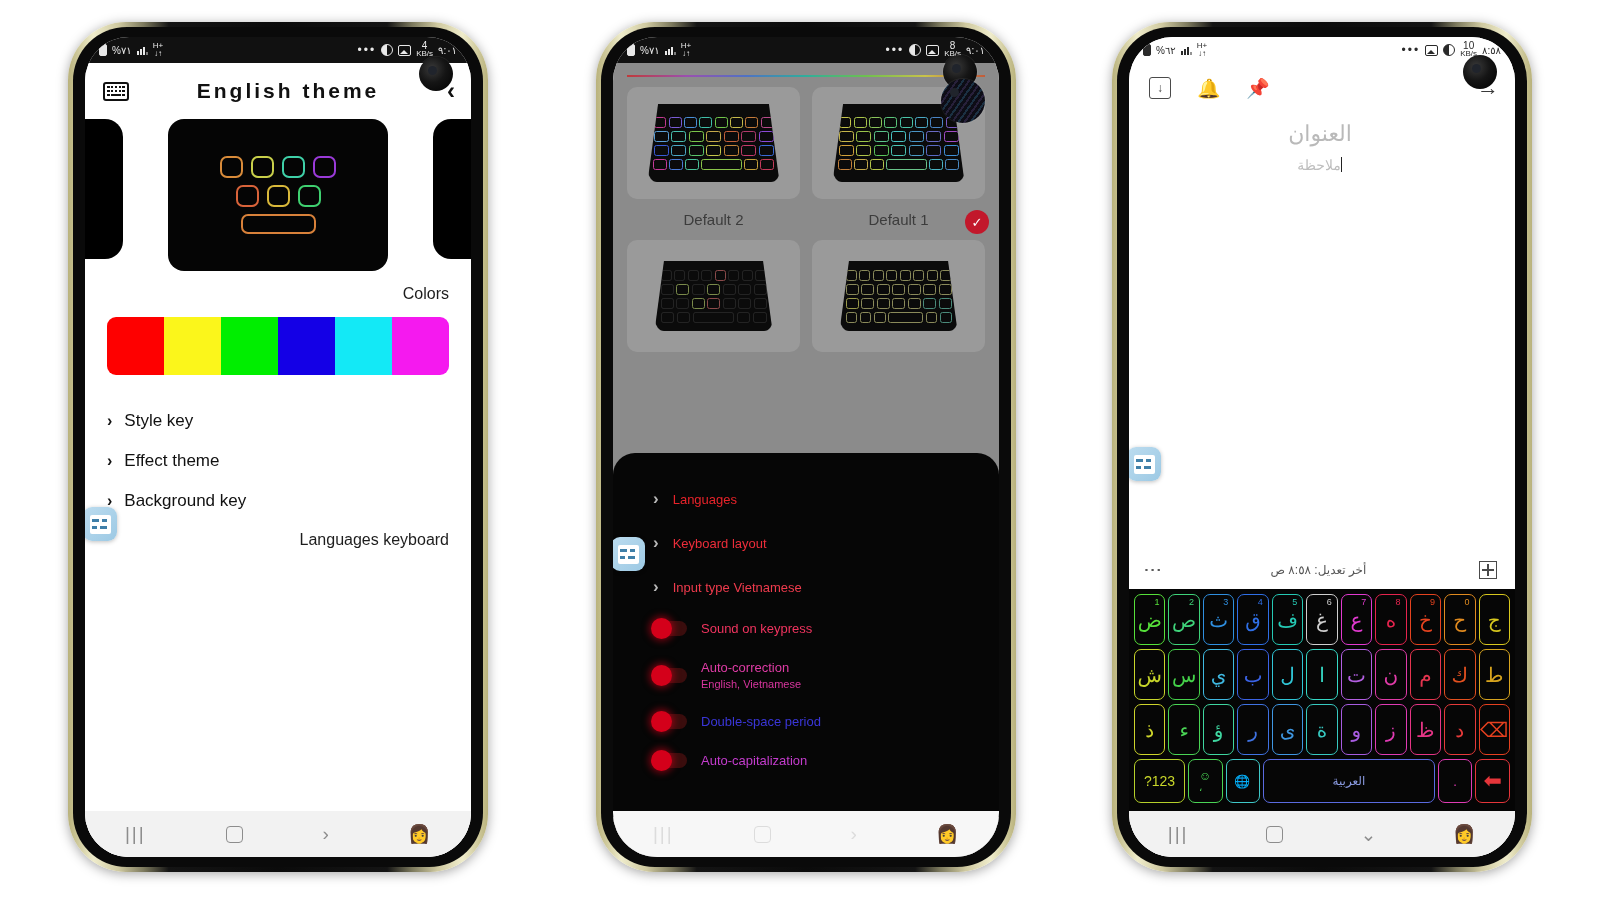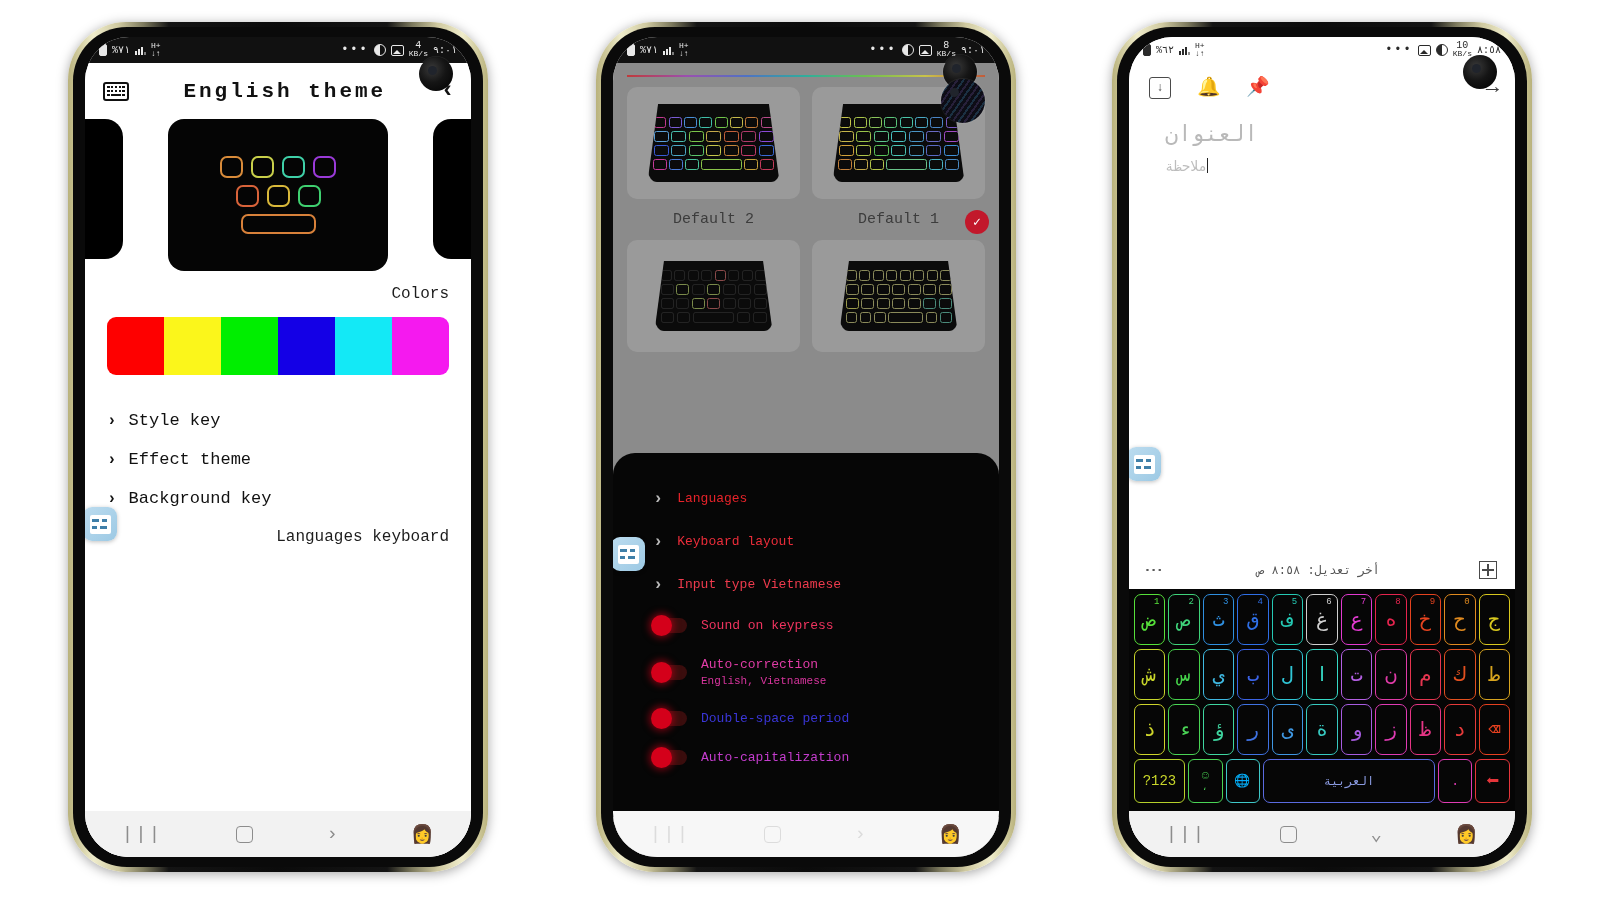--- a/index.html
+++ b/index.html
@@ -2,21 +2,21 @@
 <html><head>
 <meta charset="utf-8">
 <style>
   * { box-sizing: border-box; margin:0; padding:0; }
   body {
     width:1600px; height:918px;
     background:#ffffff;
     font-family:"Liberation Sans", sans-serif;
     overflow:hidden;
   }
-  .stage { position:relative; width:1600px; height:899px;font-family:Liberation Mono, monospace; }
+  .stage { position:relative; width:1600px; height:899px; }
 
   
   .phone {
     position:absolute;
     width:420px; height:850px;
     border-radius:58px;
     background:#d8d4a8;
     background:linear-gradient(90deg,#b9b27c 0%,#efeccb 6%,#cfc9a0 12%,#7d7a5e 18%,#141414 24%,#0b0b0b 50%,#141414 76%,#7d7a5e 82%,#cfc9a0 88%,#efeccb 94%,#b9b27c 100%);
     padding:5px;
     box-shadow:0 2px 12px rgba(0,0,0,.35);
@@ -235,21 +235,21 @@
   
   .p3-body{ position:absolute;inset:26px 0 0 0;background:#fff;display:flex;flex-direction:column; }
   .p3-appbar{ display:flex;align-items:center;gap:26px;padding:14px 16px 0 20px; }
   .p3-spacer{ flex:1; }
   .ic-box{ width:22px;height:22px;border:1.8px solid #4a4a4a;border-radius:3px;position:relative; }
   .ic-box::after{ content:"↓";position:absolute;inset:0;display:flex;align-items:center;justify-content:center;font-size:12px;color:#4a4a4a;line-height:1; }
   .ic-bell{ font-size:19px;color:#4a4a4a;line-height:1; }
   .ic-pin{ font-size:19px;color:#4a4a4a;line-height:1; }
   .ic-arrow{ font-size:22px;color:#3a3a3a;line-height:1; }
 
-  .p3-note{ flex:1;padding:22px 24px 0 36px;text-align:left;direction:rtl; }
+  .p3-note{ flex:1;padding:22px 24px 0 20px;text-align:center;direction:rtl; }
   .p3-note-title{ font-size:22px;color:#b9b9b9; }
   .p3-note-sub{ font-size:14px;color:#bdbdbd;margin-top:10px;position:relative; }
   .caret{ display:inline-block;width:1px;height:15px;background:#222;vertical-align:-2px;margin-right:1px; }
 
   .p3-footer{
     display:flex;align-items:center;justify-content:space-between;
     padding:6px 18px 10px 18px;
   }
   .p3-kebab{ font-size:18px;color:#5a5a5a;line-height:.6;letter-spacing:0;writing-mode:vertical-rl; }
   .p3-modified{ font-size:12px;color:#555;direction:rtl; }
@@ -261,21 +261,21 @@
   
   .ar-kb{ background:#050505;padding:5px 3px 4px 3px; }
   .ar-row{ display:flex;gap:3px;margin-bottom:4px;padding:0 2px; }
   .ar-k{
     flex:1;height:51px;border-radius:7px;border:1px solid;
     position:relative;display:flex;align-items:center;justify-content:center;
     font-size:20px;background:#060606;
   }
   .ar-k .num{ position:absolute;top:2px;right:5px;font-size:9px; }
   .ar-row.bottom .ar-k{ height:44px; }
-  .ar-k.fn{ font-size:13px;border-radius:6px; }
+  .ar-k.fn{ font-size:13px; }
   .ar-k.space{ flex:5.2;font-size:12px; }
   .ar-k.k123{ flex:1.5;font-size:14px; }
   .ar-emoji{ font-size:12px;line-height:1; }
   .ar-emoji small{ display:block;font-size:10px;margin-top:1px; }
 </style>
 </head>
 <body>
 
 <div class="stage">
 

